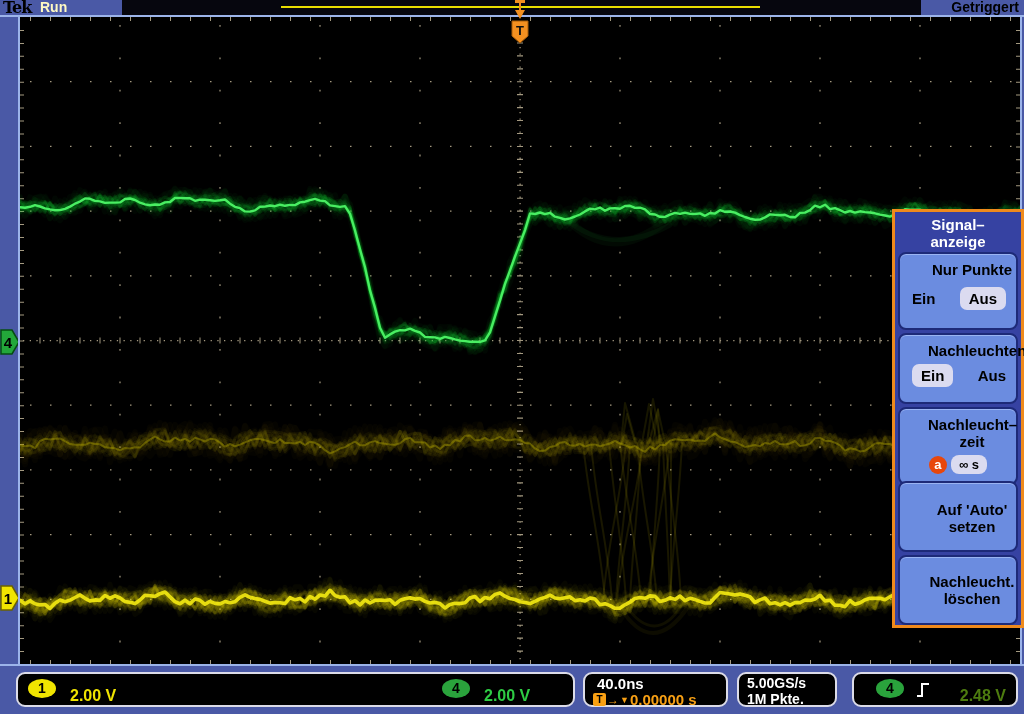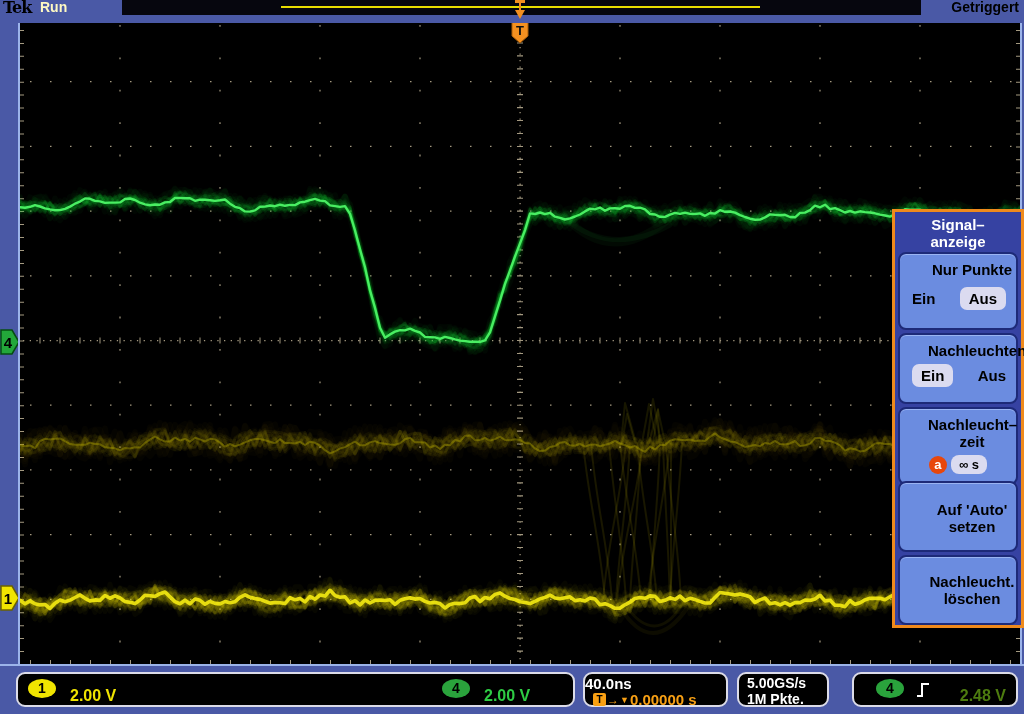--- a/index.html
+++ b/index.html
@@ -1,19 +1,19 @@
 <!DOCTYPE html>
 <html><head>
 <meta charset="utf-8">
 <style>
   html,body{margin:0;padding:0;background:#222;}
   .screen{position:relative;width:1024px;height:714px;background:#4a59a6;overflow:hidden;
           font-family:"Liberation Sans",sans-serif;-webkit-font-smoothing:none;}
   
-  .topbar{position:absolute;left:0;top:0;width:1024px;height:23px;background:#4a59a6;z-index:5;}
+  .topbar{position:absolute;left:0;top:0;width:1024px;height:15px;background:#4a59a6;z-index:5;}
   .tek{position:absolute;left:3px;top:-2px;font-family:"DejaVu Serif",serif;font-weight:bold;
        font-size:16px;color:#000;letter-spacing:-1px;}
   .run{position:absolute;left:40px;top:0;font-size:14px;line-height:15px;font-weight:bold;color:#fef9c3;}
   .getriggert{position:absolute;right:5px;top:0;font-size:14px;line-height:15px;font-weight:bold;color:#000;}
   .recstrip{position:absolute;left:122px;top:0;width:799px;height:15px;background:#06060e;}
   .recline{position:absolute;left:159px;top:6px;width:479px;height:2px;background:#e8dc00;}
   .sep{position:absolute;left:0;width:1024px;height:2px;background:#9cb4ea;z-index:4;}
   .sep.top{top:15px;} .sep.bot{top:664px;}
   .gratedge{position:absolute;top:17px;width:2px;height:647px;background:#9cb4ea;z-index:4;}
   
@@ -40,21 +40,21 @@
   .vpill{background:#dbdbf0;border-radius:8px;color:#000;font-size:13px;font-weight:bold;padding:2px 8px;}
   
   .botbar{position:absolute;left:0;top:666px;width:1024px;height:48px;background:#4a59a6;z-index:5;}
   .rbox{position:absolute;top:6px;height:35px;background:#000;border:2px solid #dcdce8;
         border-radius:9px;box-sizing:border-box;}
   .badge{position:absolute;width:28px;height:19px;border-radius:50%;text-align:center;
          line-height:19px;font-size:14px;font-weight:bold;color:#000;top:5px;}
   .badge.y{background:#f0e400;} .badge.g{background:#2aa33c;}
   .scaletxt{position:absolute;top:13px;font-size:16px;font-weight:bold;}
   .yel{color:#f0e400;} .grn{color:#2ecc44;} .wht{color:#4d7c0f;}
-  .tb1{position:absolute;left:0;top:1px;font-size:15px;font-weight:bold;color:#fff;text-align:center;}
+  .tb1{position:absolute;left:12px;top:1px;font-size:15px;font-weight:bold;color:#fff;text-align:center;}
   .tb2{position:absolute;left:8px;top:17px;font-size:14px;font-weight:bold;color:#f8a014;
        display:flex;align-items:center;}
   .tsq{display:inline-block;width:13px;height:13px;background:#f8a014;color:#000;font-size:10px;
        font-weight:bold;text-align:center;line-height:13px;border-radius:2px;margin-right:1px;}
   .tarrow{font-size:12px;} .ttri{font-size:9px;margin:0 1px;}
   .tpos{font-size:15px;}
   .aq1{position:absolute;left:8px;top:1px;font-size:14px;font-weight:bold;color:#fff;}
   .aq2{position:absolute;left:8px;top:17px;font-size:14px;font-weight:bold;color:#fff;}
 </style>
 </head>
@@ -268,21 +268,21 @@
     <div class="rbox" style="left:583px;width:145px;">
       <span class="tb1">40.0ns</span>
       <span class="tb2">
         <span class="tsq">T</span>
         <span class="tarrow">→</span>
         <span class="ttri">▼</span>
         <span class="tpos">0.00000 s</span>
       </span>
     </div>
 
-    <div class="rbox" style="left:737px;width:92px;">
+    <div class="rbox" style="left:737px;width:100px;">
       <span class="aq1">5.00GS/s</span>
       <span class="aq2">1M Pkte.</span>
     </div>
 
     <div class="rbox" style="left:852px;width:166px;">
       <span class="badge g" style="left:22px;">4</span>
       <svg style="position:absolute;left:62px;top:8px;" width="14" height="16" viewBox="0 0 14 16">
         <polyline points="1,14 6,14 6,2 13,2" fill="none" stroke="#fff" stroke-width="2"></polyline>
       </svg>
       <span class="scaletxt wht" style="right:10px;">2.48 V</span>

